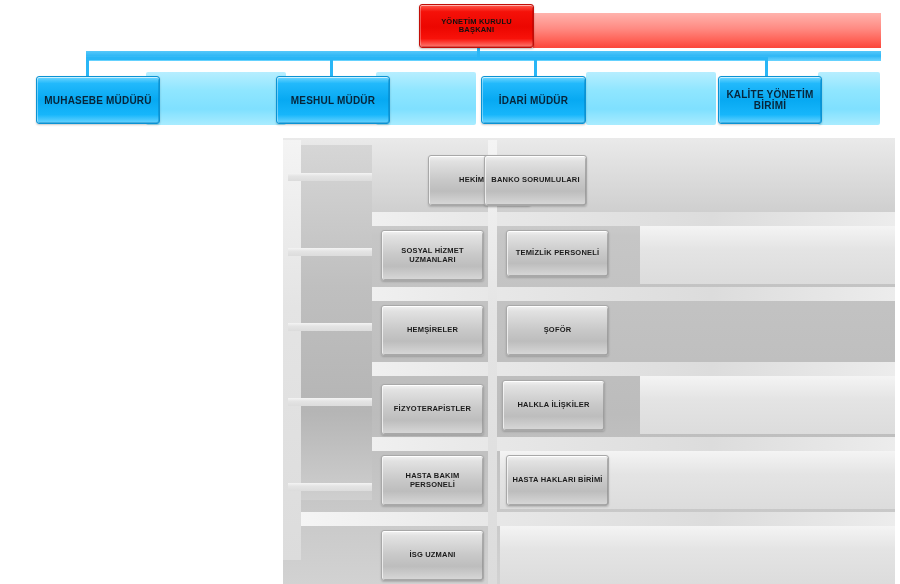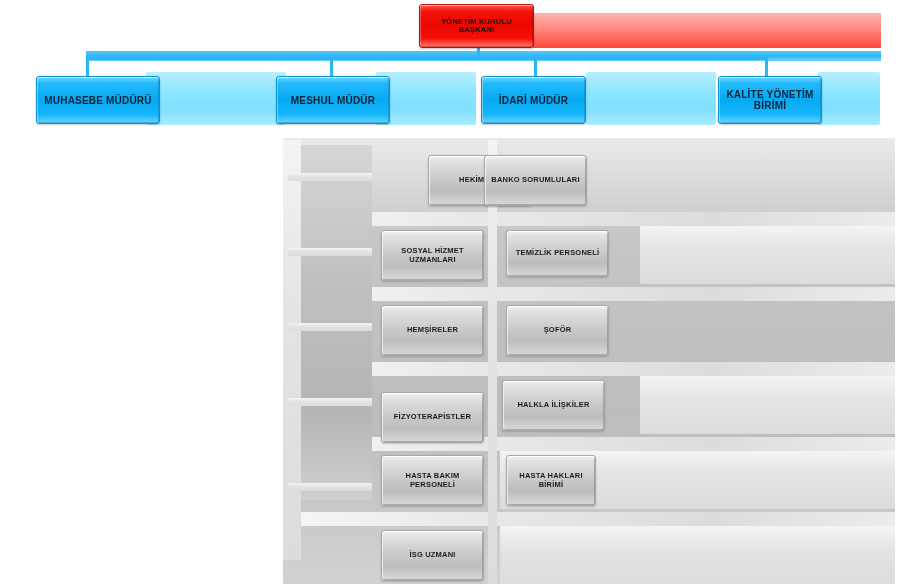--- a/index.html
+++ b/index.html
@@ -212,21 +212,21 @@
   </div>
 
   <div class="node gray" style="left:381px; top:230px; width:103px; height:51px;justify-content:center;">
     <span>SOSYAL HİZMET UZMANLARI</span>
   </div>
 
   <div class="node gray" style="left:381px; top:305px; width:103px; height:51px;">
     <span>HEMŞİRELER</span>
   </div>
 
-  <div class="node gray" style="left:381px; top:392px; width:103px; height:51px;">
+  <div class="node gray" style="left:381px; top:384px; width:103px; height:51px;">
     <span>FİZYOTERAPİSTLER</span>
   </div>
 
   <div class="node gray" style="left:381px; top:455px; width:103px; height:51px;">
     <span>HASTA BAKIM PERSONELİ</span>
   </div>
 
   <div class="node gray" style="left:381px; top:530px; width:103px; height:51px;">
     <span>İSG UZMANI</span>
   </div>
@@ -240,17 +240,17 @@
   </div>
 
   <div class="node gray" style="left:506px; top:305px; width:103px; height:51px;">
     <span>ŞOFÖR</span>
   </div>
 
   <div class="node gray" style="left:502px; top:380px; width:103px; height:51px;">
     <span>HALKLA İLİŞKİLER</span>
   </div>
 
-  <div class="node gray" style="left:506px; top:455px; width:90px; height:51px;">
+  <div class="node gray" style="left:506px; top:455px; width:103px; height:51px;">
     <span>HASTA HAKLARI BİRİMİ</span>
   </div>
 
 </div>
 
 </body></html>

